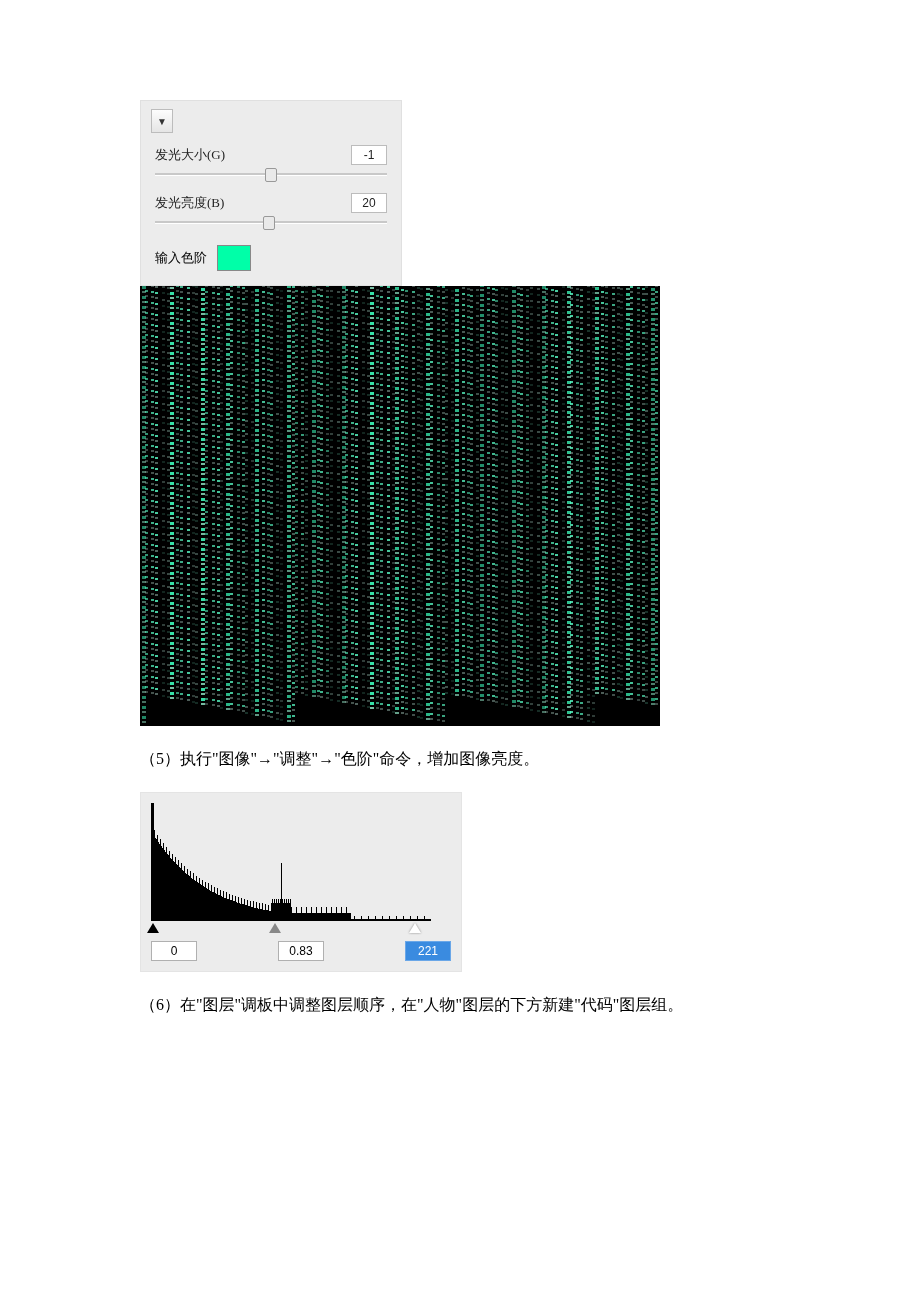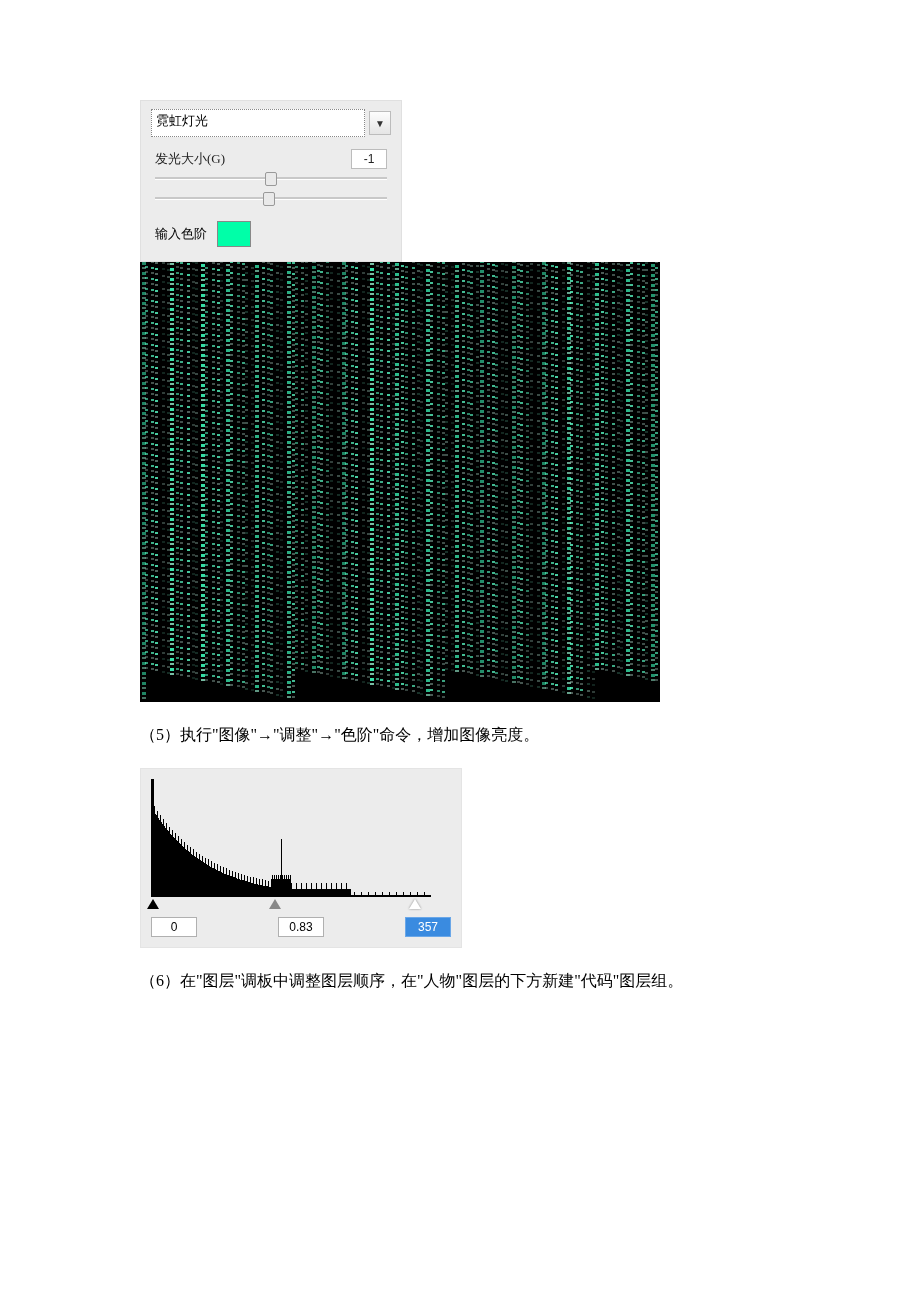--- a/index.html
+++ b/index.html
@@ -218,33 +218,36 @@
     border-color: #6aa7e8;
   }
 </style>
 </head>
 <body>
 
 <div class="page">
 
   <div class="panel">
     <div class="dropdown-row">
-      <div class="dropdown">霓虹灯光</div>
       <div class="dropdown-caret">▼</div>
     </div>
 
     <div class="setting-row">
       <span>发光大小(G)</span>
       <span class="value-box">-1</span>
     </div>
     <div class="slider">
       <div class="slider-track"></div>
       <div class="slider-thumb" style="left:110px;"></div>
     </div>
 
+    <div class="setting-row">
+      <span>发光亮度(B)</span>
+      <span class="value-box">20</span>
+    </div>
     <div class="slider">
       <div class="slider-track"></div>
       <div class="slider-thumb" style="left:108px;"></div>
     </div>
 
     <div class="color-row">
       <span>输入色阶</span>
       <div class="color-swatch" style="background:#00ffa8;"></div>
     </div>
   </div>
@@ -645,19 +648,19 @@
         </div>
     </div>
     <div class="tri-row">
       <div class="tri black"></div>
       <div class="tri gray"></div>
       <div class="tri white"></div>
     </div>
     <div class="levels-inputs">
       <div class="lv-input">0</div>
       <div class="lv-input">0.83</div>
-      <div class="lv-input sel">357</div>
+      <div class="lv-input sel">221</div>
     </div>
   </div>
 
   <p class="body-text">（6）在"图层"调板中调整图层顺序，在"人物"图层的下方新建"代码"图层组。</p>
 
 </div>
 
 </body></html>

